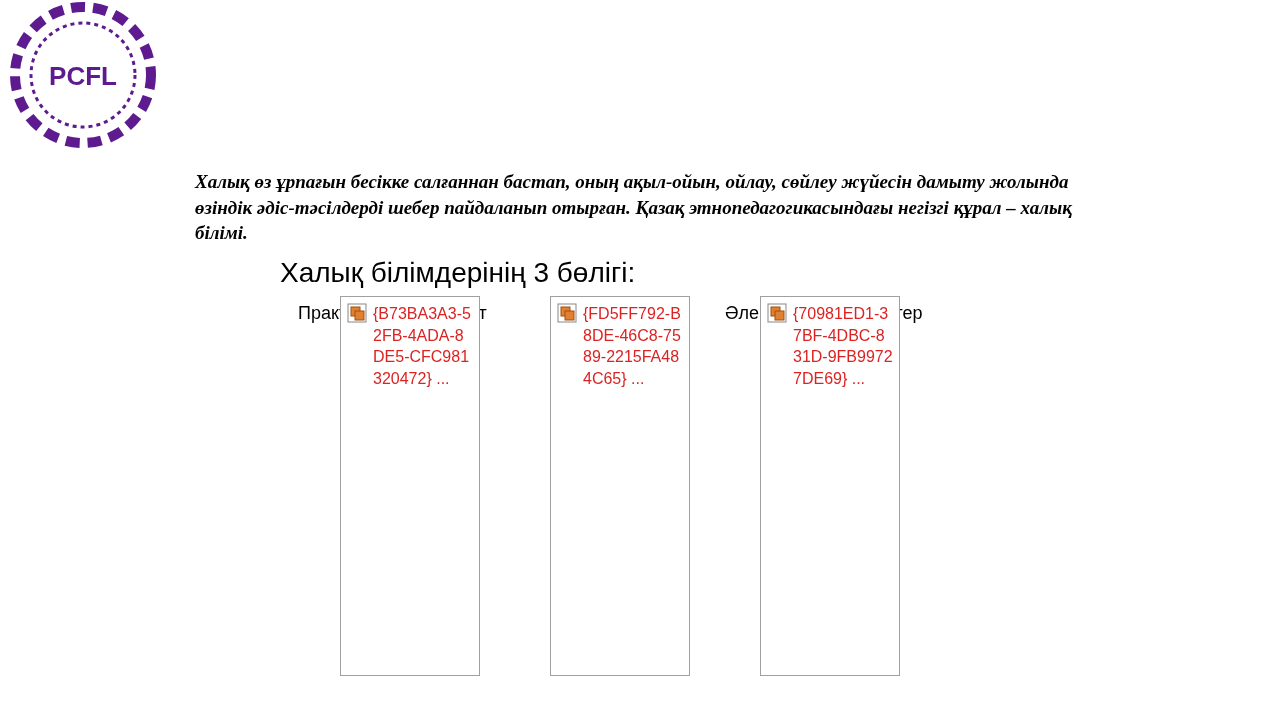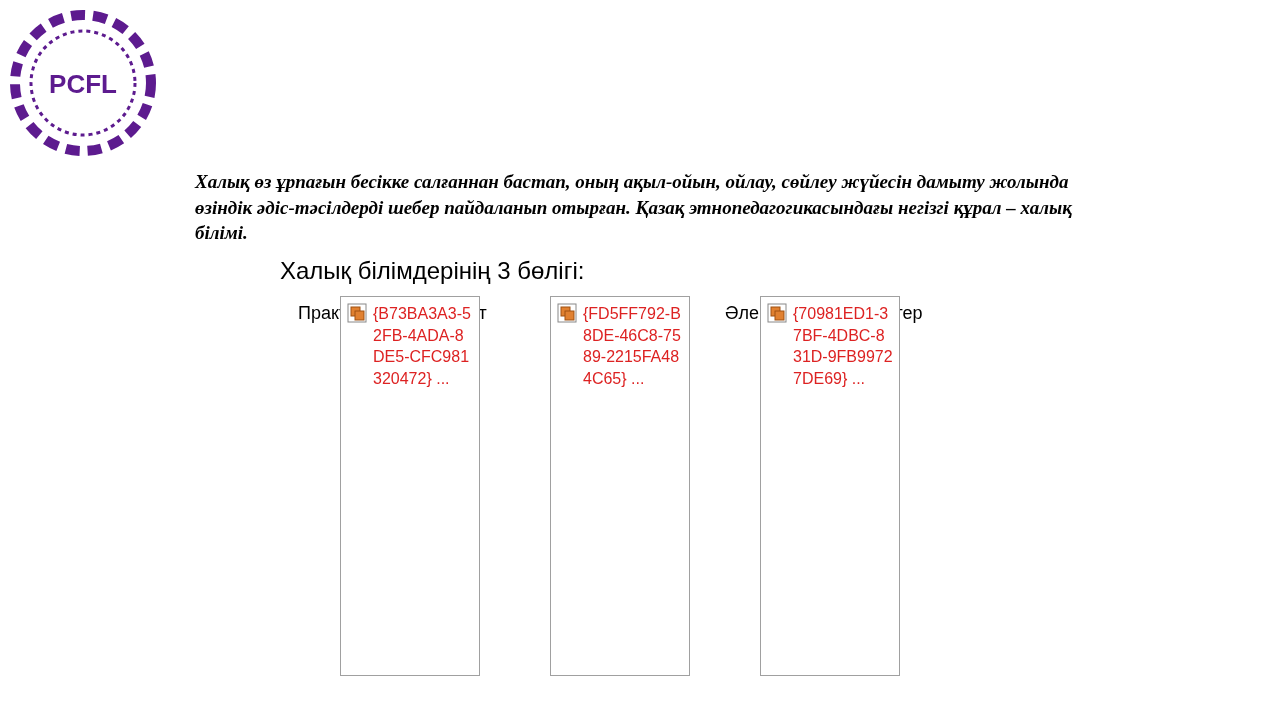--- a/index.html
+++ b/index.html
@@ -6,21 +6,21 @@
   body {
     width: 1280px;
     height: 720px;
     background: #ffffff;
     font-family: Georgia, "Times New Roman", serif;
     position: relative;
     overflow: hidden;
   }
   .logo {
     position: absolute;
-    top: 8px;
+    top: 0;
     left: 8px;
     width: 150px;
     height: 150px;
   }
   .main-text {
     position: absolute;
     top: 140px;
     left: 195px;
     width: 900px;
     font-size: 19px;
@@ -29,21 +29,21 @@
     line-height: 1.35;
     color: #000;
     z-index: 2;
     margin-top: 29px;
   }
   .subtitle {
     position: absolute;
     top: 257px;
     left: 280px;
     font-family: Arial, sans-serif;
-    font-size: 24px;
+    font-size: 28px;
     font-weight: normal;
     color: #000;
     z-index: 1;
   }
   .categories {
     position: absolute;
     top: 303px;
     left: 0;
     width: 100%;
     display: flex;

